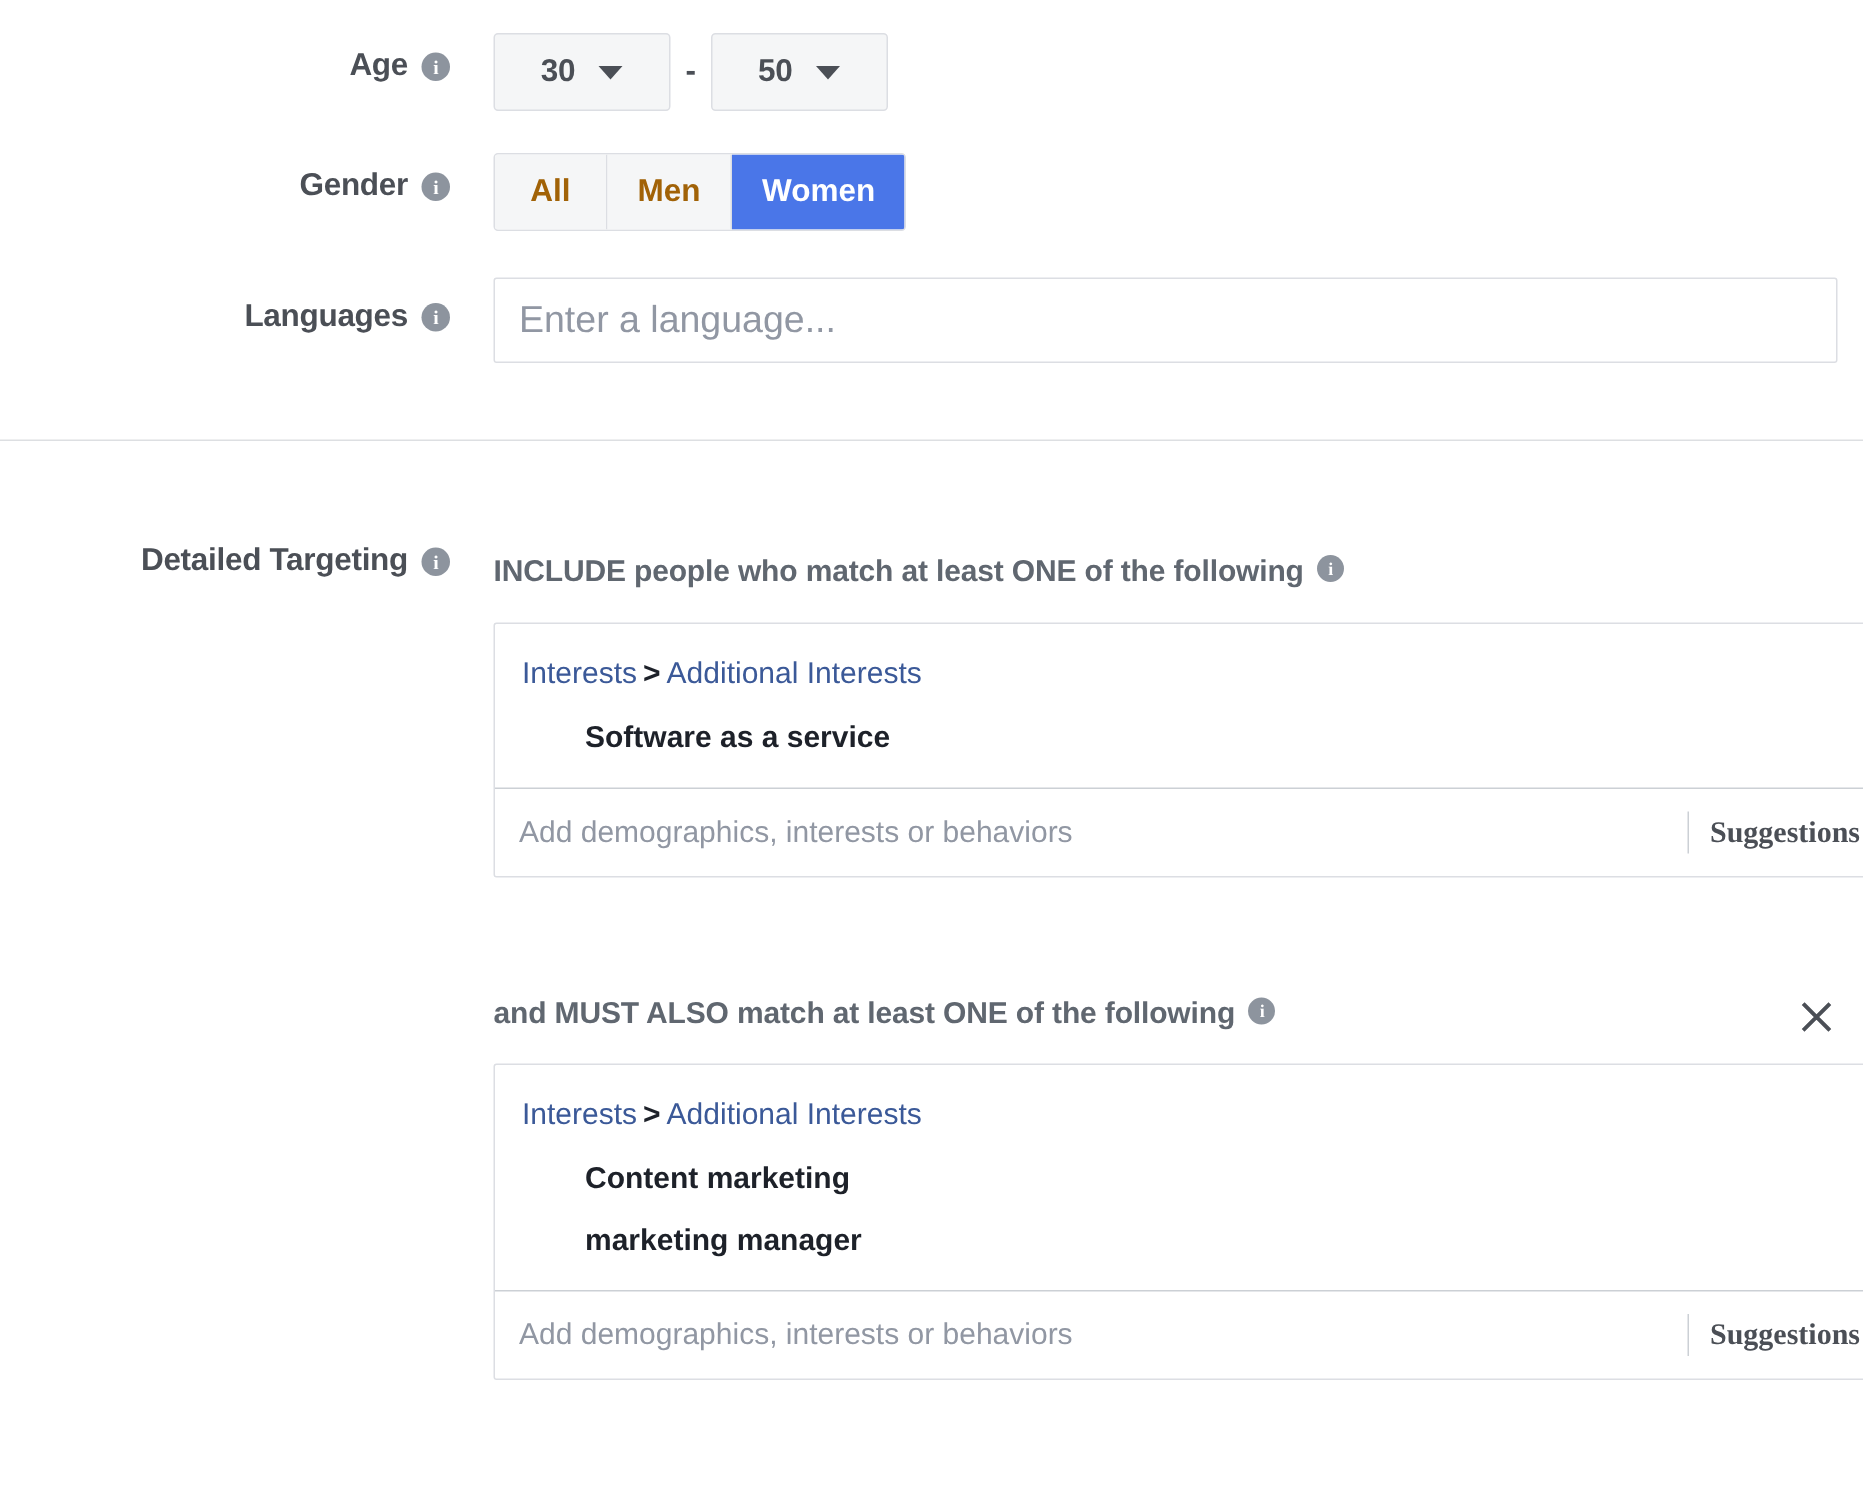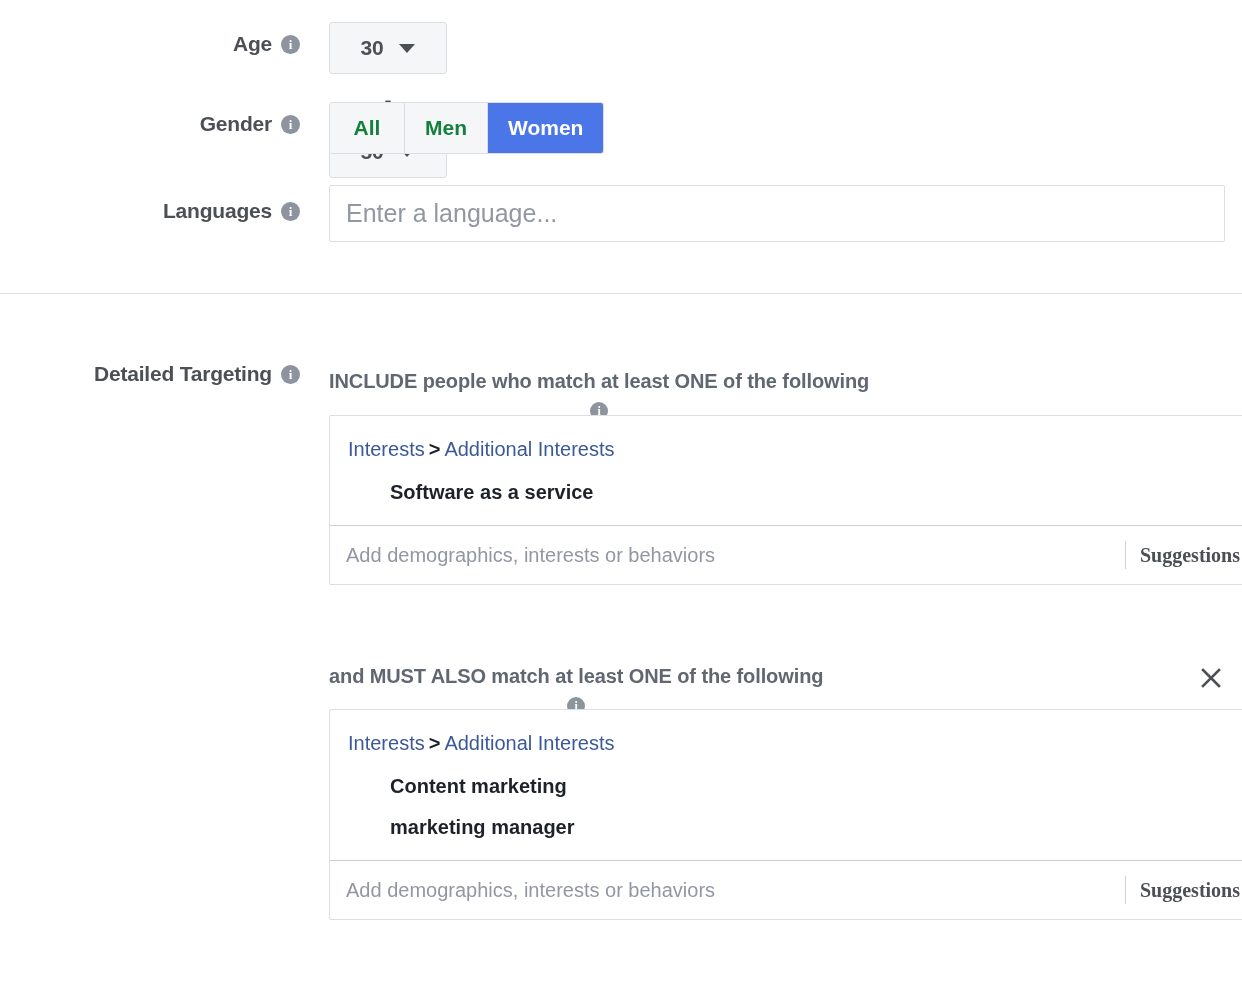--- a/index.html
+++ b/index.html
@@ -35,21 +35,21 @@
     align-items: center;
     justify-content: flex-end;
     gap: 9px;
     font-size: 21px;
     font-weight: bold;
     color: #4b4f56;
     letter-spacing: -0.2px;
   }
 
   
-  .age-row { left: 329px; top: 22px; display: flex; align-items: center; gap: 0; flex-direction: column; }
+  .age-row { left: 329px; top: 22px; display: flex; align-items: center; gap: 0; }
   .select-box {
     height: 52px;
     min-width: 118px;
     background: #f5f6f7;
     border: 1px solid #dcdee3;
     border-radius: 3px;
     display: flex;
     align-items: center;
     justify-content: center;
     gap: 16px;
@@ -82,21 +82,21 @@
     border-radius: 3px;
     overflow: hidden;
     height: 52px;
   }
   .gender-btn {
     min-width: 75px;
     padding: 0 20px;
     background: #f5f6f7;
     border-right: 1px solid #dcdee3;
     display: flex; align-items: center; justify-content: center;
-    font-size: 21px; font-weight: bold; color: #15803d;
+    font-size: 21px; font-weight: bold; color: #a16207;
     cursor: pointer;
   }
   .gender-btn:last-child { border-right: none; }
   .gender-btn.active { background: #4a76e8; color: #ffffff; align-items: center; }
 
   
   .lang-input {
     position: absolute;
     left: 329px; top: 185px;
     width: 896px; height: 57px;
@@ -114,25 +114,24 @@
   .divider {
     position: absolute;
     left: 0; top: 293px;
     width: 1242px; height: 1px;
     background: #dddfe2;
   }
 
   
   .section-heading {
     position: absolute;
-    display: flex; align-items: center; gap: 9px;
+    display: flex; gap: 9px;
     font-size: 20px; font-weight: bold;
     color: #606770;
     letter-spacing: -0.1px;
-    flex-direction: column;
   }
 
   .interest-box {
     position: absolute;
     left: 329px;
     width: 1020px;
     background: #ffffff;
     border: 1px solid #dcdee3;
     border-radius: 2px;
   }

